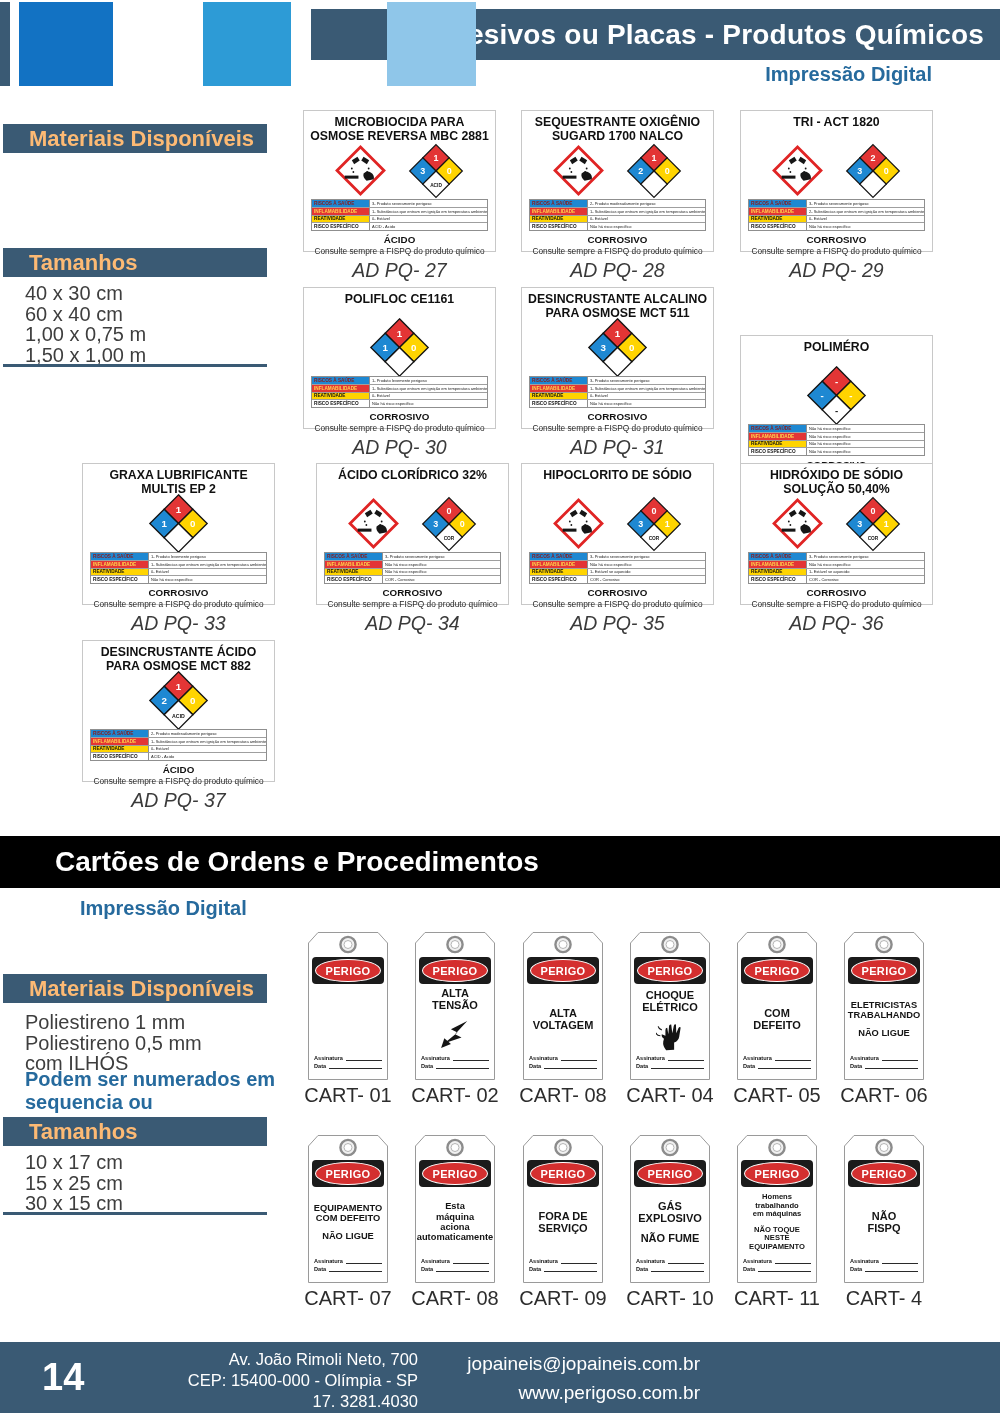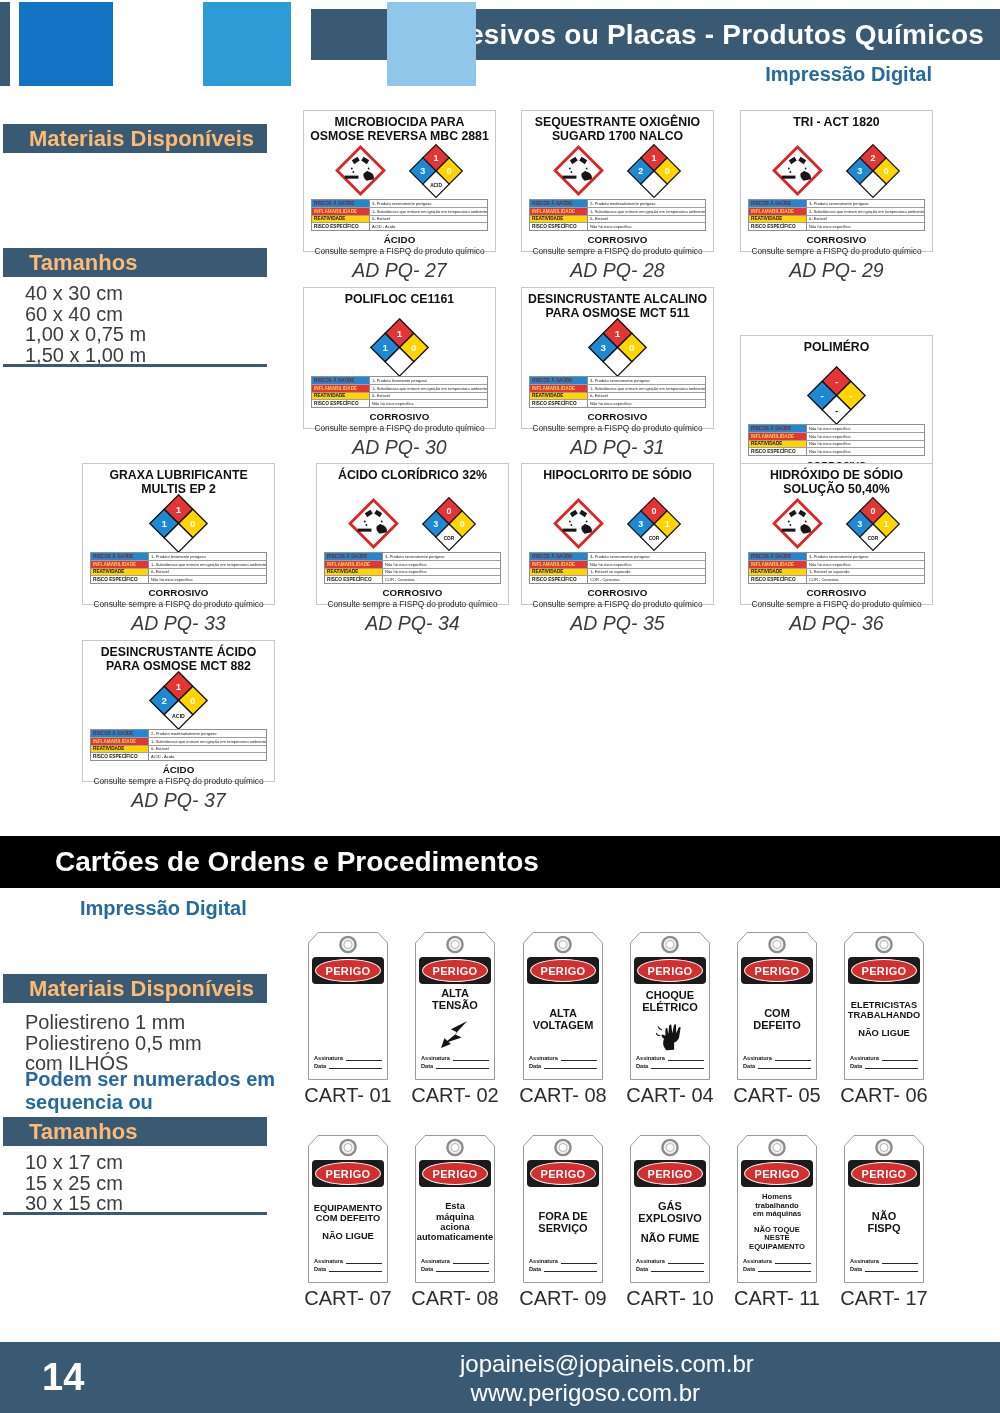--- a/index.html
+++ b/index.html
@@ -84,21 +84,21 @@
   .tg-code{position:absolute;top:152px;left:50%;transform:translateX(-50%);font-size:20px;
     color:#2D2D2D;white-space:nowrap;}
 
   
   .footer-bar{position:absolute;left:0;top:1342px;width:1000px;height:71px;background:#3A5A74;}
   .page-num{position:absolute;left:42px;top:1342px;height:71px;line-height:71px;color:#fff;
     font-size:38px;font-weight:bold;}
   .addr{position:absolute;left:178px;top:1349px;width:240px;text-align:right;color:#fff;
     font-size:16.5px;line-height:21px;}
   .contact{position:absolute;left:460px;top:1349px;width:240px;height:58px;text-align:right;color:#fff;
-    font-size:24px;display:flex;flex-direction:column;justify-content:space-around;}
+    font-size:19px;display:flex;flex-direction:column;justify-content:space-around;}
   .logo-block{position:absolute;left:757px;top:1325px;width:243px;height:88px;background:#3A5A74;
     border-left:2px solid #fff;box-sizing:border-box;color:#fff;}
   .logo-years{position:absolute;left:92px;top:5px;font-size:20px;font-weight:bold;}
   .y-num{color:#7FC3E8;} .y-word{color:#fff;}
   .logo-brand{position:absolute;left:18px;top:26px;font-size:32px;font-weight:bold;letter-spacing:1px;}
   .logo-tag-row{position:absolute;left:18px;top:66px;display:flex;align-items:center;}
   .tag-lines{width:58px;height:8px;border-top:2.5px solid #6FB6DF;border-bottom:2.5px solid #6FB6DF;
     box-sizing:border-box;margin-right:6px;}
   .logo-tagline{color:#B4C6D5;font-size:11.5px;letter-spacing:.5px;}
 </style>
@@ -1035,23 +1035,28 @@
           </div>
       <div class="tg-sig">
             <span>Assinatura</span>
             <span class="tg-line"></span>
           </div>
       <div class="tg-date">
             <span>Data</span>
             <span class="tg-line"></span>
           </div>
     </div>
-    <div class="tg-code">CART- 17</div>
+    <div class="tg-code">CART- 4</div>
   </div>
 </div>
 
   <div class="footer-bar"></div>
   <div class="page-num">14</div>
+  <div class="addr">
+      <div class="addr-line">Av. João Rimoli Neto, 700</div>
+      <div class="addr-line">CEP: 15400-000 - Olímpia - SP</div>
+      <div class="addr-line">17. 3281.4030</div>
+    </div>
   <div class="contact">
     <div>jopaineis@jopaineis.com.br</div>
     <div>www.perigoso.com.br</div>
   </div>
 </div>
 
 </body></html>

